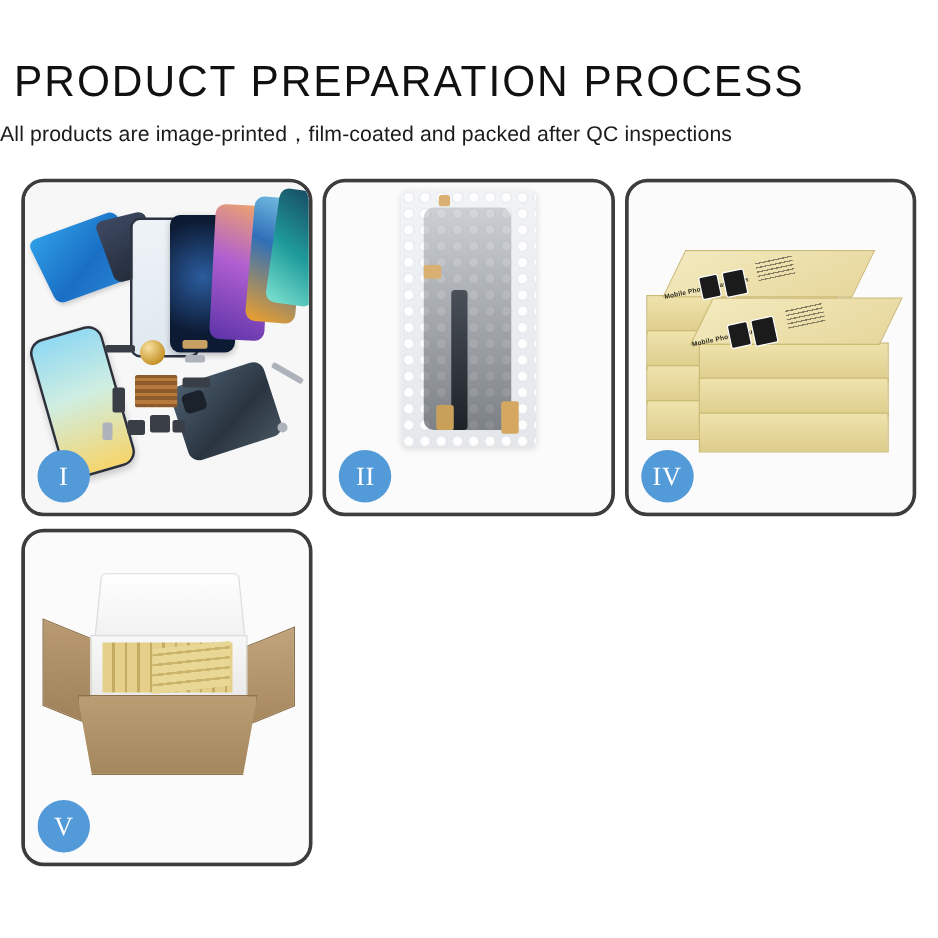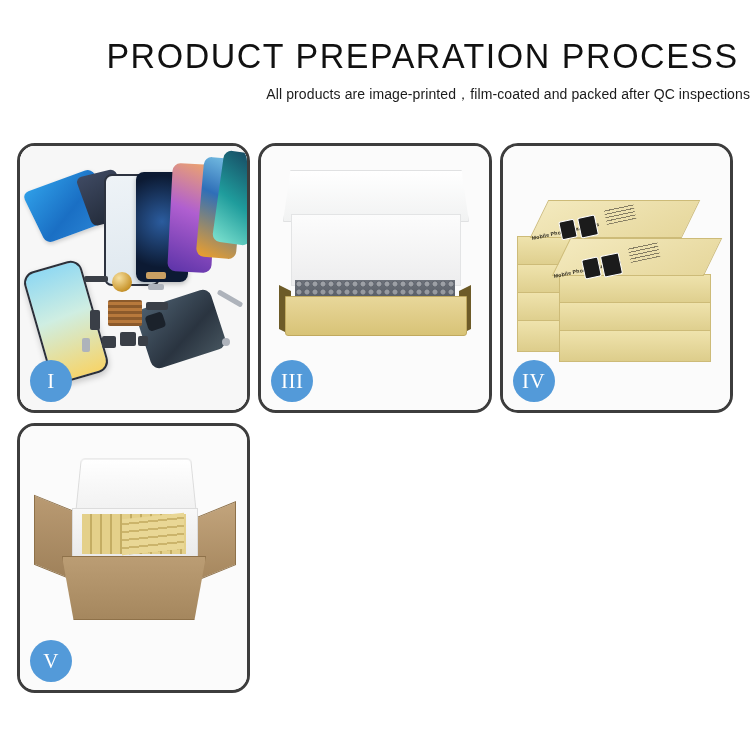--- a/index.html
+++ b/index.html
@@ -10,36 +10,36 @@
   body {
     width: 750px;
     height: 750px;
     font-family: "Liberation Sans", sans-serif;
     overflow: hidden;
     position: relative;
   }
 
   
   .header {
-    text-align: right;
-    padding-top: 38px;
+    text-align: left;
+    padding-top: 48px;
   }
   .page-title {
     font-family: "Liberation Sans", sans-serif;
     font-size: 35px;
     font-weight: 400;
     letter-spacing: 1.6px;
     color: #111111;
     line-height: 1.05;
     margin: 0;
     transform: scaleX(0.97);
   }
   .page-subtitle {
     font-family: "Liberation Sans", sans-serif;
-    font-size: 14px;
+    font-size: 17px;
     font-weight: 400;
     color: #1b1b1b;
     margin: 11px 0 0 0;
     letter-spacing: 0.1px;
   }
 
   
   .grid {
     position: absolute;
     top: 143px;
@@ -332,34 +332,33 @@
       <div class="sm" style="left:82px; top:190px; width:14px; height:12px;"></div>
       <div class="sm light" style="left:62px; top:192px; width:8px; height:14px;"></div>
       <div class="sm" style="left:100px; top:186px; width:16px; height:14px;"></div>
       <div class="sm" style="left:118px; top:190px; width:10px; height:10px;"></div>
       <div class="sm light" style="left:196px; top:150px; width:28px; height:5px; transform:rotate(30deg);"></div>
       <div class="sm light" style="left:202px; top:192px; width:8px; height:8px; border-radius:50%;"></div>
     </div>
     <div class="badge">I</div>
   </div>
 
-
   <div class="panel">
     <div class="panel-stage">
-      <div class="box3-wrap">
-        <div class="box3-lid"></div>
-        <div class="box3-foam"></div>
-        <div class="box3-bubble"></div>
-        <div class="box3-side-l"></div>
-        <div class="box3-side-r"></div>
-        <div class="box3-front"></div>
+      <div class="bubble-pack">
+        <div class="screen-inside"></div>
+        <div class="flex-cable"></div>
+        <div class="tape-a"></div>
+        <div class="tape-b"></div>
+        <div class="tape-c"></div>
       </div>
     </div>
-    <div class="badge">III</div>
+    <div class="badge">II</div>
   </div>
+
 
   <div class="panel">
     <div class="panel-stage">
       <div class="stack">
         <div class="bx" style="left:0px; top:62px;"></div>
         <div class="bx" style="left:0px; top:90px;"></div>
         <div class="bx" style="left:0px; top:118px;"></div>
         <div class="bx" style="left:0px; top:146px;"></div>
 
         <div class="bx" style="left:42px; top:100px;"></div>

